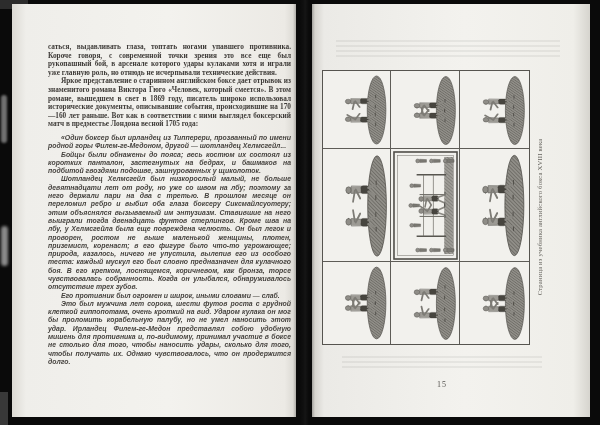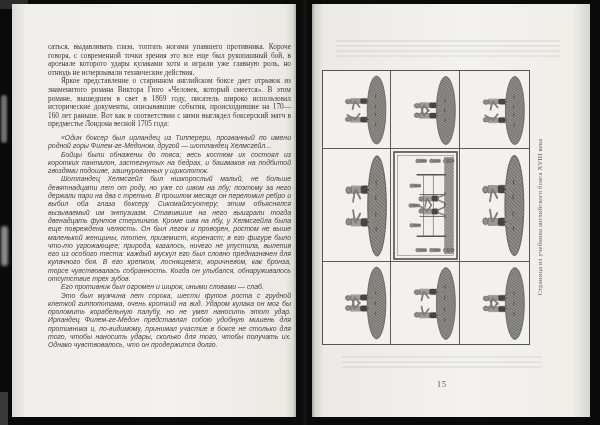--- a/index.html
+++ b/index.html
@@ -7,21 +7,21 @@
         font-family:"Liberation Serif",serif;}
   .smudge{position:absolute;}
   .page{position:absolute;top:4px;height:413px;}
   .page-left{left:12px;width:284px;
     background:linear-gradient(90deg,#dcdad4 0,#efeeea 14px,#f3f2ee 55%,#eceae5 96%,#d8d6d0 100%);}
   .page-right{left:312px;width:278px;
     background:linear-gradient(90deg,#cfcdc7 0,#ebeae6 12px,#f3f2ee 55%,#efeee9 94%,#d6d4ce 100%);}
   .gutter{position:absolute;left:293px;top:0;width:22px;height:425px;
     background:linear-gradient(90deg,rgba(10,10,10,0) 0,rgba(10,10,10,.45) 30%,#101010 48%,#151515 55%,rgba(10,10,10,.45) 72%,rgba(10,10,10,0) 100%);}
   .text-block{position:absolute;left:36px;top:39px;width:243px;color:#3e3b38;
-    font-size:7.3px;line-height:8.6px;text-align:justify;}
+    font-size:7.3px;line-height:8.6px;text-align:justify;font-weight:bold;}
   .text-block p{margin:0;}
   .text-block p.indent{text-indent:13px;}
   .text-block p.quote{font-family:"Liberation Sans",sans-serif;font-style:italic;
     font-size:6.9px;line-height:8.3px;color:#45423e;}
   .text-block p.gap{margin-top:5px;}
   .page-number{position:absolute;font-size:8px;color:#54524e;letter-spacing:1px;}
   .pn-left{left:36px;width:243px;text-align:center;top:381px;}
   .pn-right{left:0;width:260px;text-align:center;top:376px;}
   .figure{position:absolute;left:10px;top:66px;width:206px;height:273px;
     border:1px solid #56544f;background:#f2f1ed;}

